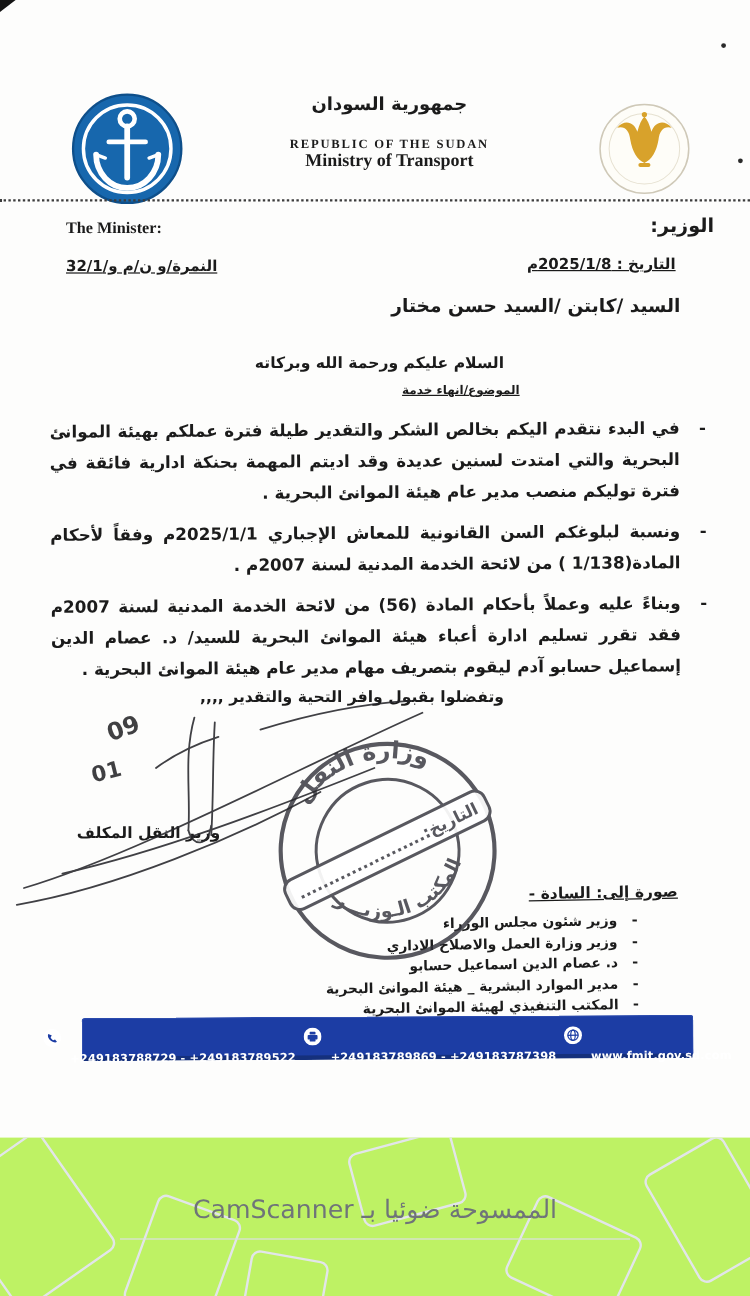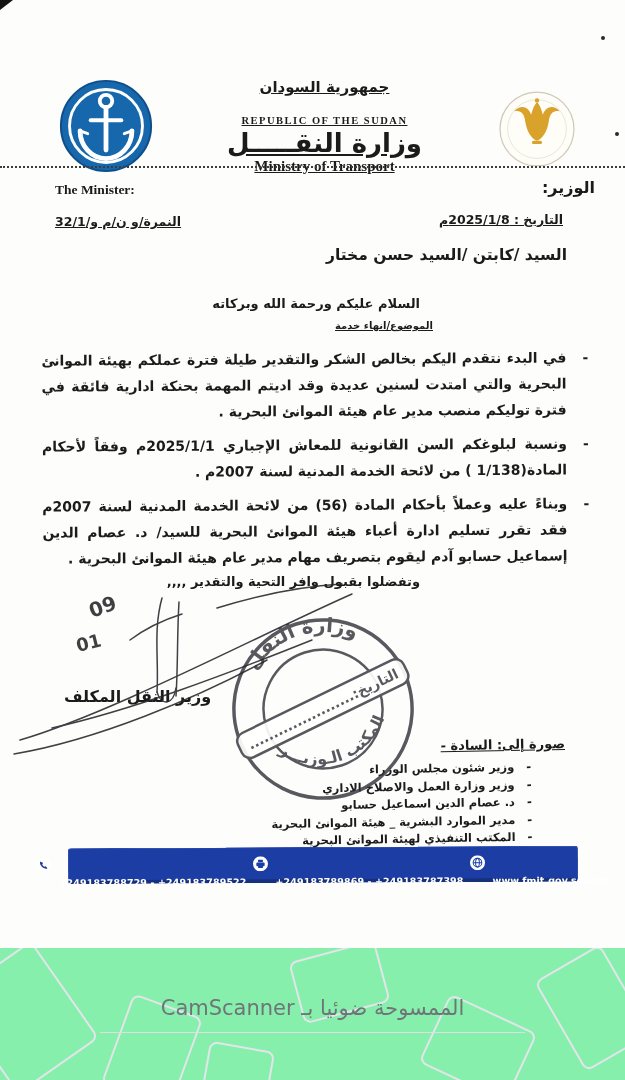--- a/index.html
+++ b/index.html
@@ -1,21 +1,21 @@
 <!DOCTYPE html>
 <html lang="ar"><head>
 <meta charset="utf-8">
 <style>
   html,body{margin:0;padding:0;background:#ffffff;}
   .stage{position:relative;width:625px;height:1080px;background:#fdfdfc;overflow:hidden;
          font-family:"DejaVu Sans",sans-serif;color:#1b1b1b;}
   .abs{position:absolute;}
   .rtl{direction:rtl;unicode-bidi:plaintext;}
   
-  .hdr{left:58px;top:76px;right:46px;display:flex;align-items:center;text-decoration:underline;}
+  .hdr{left:58px;top:76px;right:46px;display:flex;align-items:flex-start;}
   .hdr-center{flex:1;text-align:center;padding-top:2px;}
   .rep-ar{font-size:15px;font-weight:700;}
   .rep-en{font-size:10.5px;font-weight:700;letter-spacing:1.5px;font-family:"Liberation Serif",serif;margin-top:19px;}
   .min-ar{font-size:26px;font-weight:700;margin-top:2px;letter-spacing:1px;}
   .min-en{font-size:15px;font-weight:700;font-family:"Liberation Serif",serif;margin-top:0px;}
   .dotline{left:0;right:0;top:166px;border-top:2px dotted #3c3c3c;height:0;}
   
   .minister-en{left:55px;top:182px;font:700 13.5px "Liberation Serif",serif;}
   .minister-ar{right:30px;top:178px;font-size:16px;font-weight:700;}
   .refno{left:55px;top:214px;font-size:12.5px;font-weight:700;text-decoration:underline;}
@@ -24,37 +24,37 @@
   .addressee{right:58px;top:246px;font-size:15.5px;font-weight:700;}
   .greeting{right:205px;top:296px;font-size:13px;font-weight:700;}
   .subject{right:192px;top:320px;font-size:10px;font-weight:700;text-decoration:underline;}
   .bullets{left:42px;right:36px;top:346px;direction:rtl;transform:rotate(-0.35deg);}
   .bullet{display:flex;gap:10px;margin-bottom:8px;}
   .bullet .mark{width:12px;font-weight:700;font-size:14px;line-height:26px;flex:none;}
   .bullet .txt{flex:1;font-size:14px;font-weight:700;line-height:26px;text-align:justify;}
   .closing{right:205px;top:574px;font-size:13px;font-weight:700;}
   
   .sig-name{left:28px;top:652px;font-size:14.5px;font-weight:700;}
-  .sig-title{left:64px;top:687px;font-size:16px;font-weight:700;}
+  .sig-title{left:64px;top:687px;font-size:13px;font-weight:700;}
   .sigsvg{left:12px;top:578px;width:430px;height:180px;z-index:5;}
   .stamp{left:224px;top:610px;width:198px;height:198px;z-index:4;}
   
   .cc{right:60px;top:736px;direction:rtl;text-align:right;transform:rotate(-1deg);transform-origin:right top;z-index:3;}
   .cc-head{font-size:13px;font-weight:700;text-decoration:underline;margin-bottom:7px;}
   .cc-item{display:flex;gap:12px;margin-right:34px;line-height:17.5px;}
   .cc-item .mark{font-weight:700;font-size:12px;flex:none;}
   .cc-item .txt{font-size:11.5px;font-weight:700;}
   
   .bar{left:68px;top:847px;width:510px;height:36px;background:#1c3da4;border:1px solid #2a4aad;
        border-bottom:4px solid #15307c;border-radius:3px;display:flex;align-items:center;
        justify-content:center;gap:7px;transform:rotate(-0.3deg);white-space:nowrap;padding:0 4px;box-sizing:border-box;}
   .bar span.t{color:#fff;font:700 9.5px "DejaVu Sans",sans-serif;letter-spacing:0.1px;margin-top:36px;}
   .bar svg{flex:none;}
   
-  .strip{left:0;top:948px;width:625px;height:132px;background:#86efac;overflow:hidden;}
+  .strip{left:0;top:948px;width:625px;height:132px;background:#bef264;overflow:hidden;}
   .doodle{position:absolute;border:2px solid #e2e5e9;border-radius:8px;}
   .wm{position:absolute;left:0;right:0;top:48px;text-align:center;font-size:21px;color:#6f7479;
       direction:rtl;unicode-bidi:plaintext;}
   .wm-rule{position:absolute;left:100px;top:84px;width:425px;border-top:1px solid #dcdfe3;}
   
   .wedge{left:0;top:0;width:0;height:0;border-top:10px solid #141414;border-right:13px solid transparent;}
   .dot{width:4px;height:4px;background:#2a2a2a;border-radius:50%;}
 </style>
 </head>
 <body>
@@ -74,21 +74,20 @@
         <circle cx="50" cy="24" r="6.5" stroke-width="4"></circle>
         <line x1="50" y1="30.5" x2="50" y2="75" stroke-width="5"></line>
         <line x1="34" y1="44" x2="66" y2="44" stroke-width="4"></line>
         <path d="M 23,55 A 27,29 0 0 0 77,55" stroke-width="5"></path>
         <path d="M 23,55 l 8,3 M 77,55 l -8,3" stroke-width="3"></path>
       </g>
     </svg>
     <div class="hdr-center">
       <div class="rep-ar rtl">جمهورية السودان</div>
       <div class="rep-en">REPUBLIC OF THE SUDAN</div>
-      <div class="min-ar rtl">وزارة النقـــــل</div>
       <div class="min-en">Ministry of Transport</div>
     </div>
     <svg width="84" height="84" viewBox="0 0 100 100" style="margin-top:6px;">
       <circle cx="50" cy="50" r="44" fill="#fefdf8" stroke="#cfc9b8" stroke-width="1.5"></circle>
       <circle cx="50" cy="50" r="35" fill="none" stroke="#e6e1d1" stroke-width="1"></circle>
       <g fill="#d8a22b">
         <path d="M50,64 C43,61 38,53 36,41 C35,31 30,27 23,29 C31,20 40,24 43,33 C45,26 47,21 50,18 C53,21 55,26 57,33 C60,24 69,20 77,29 C70,27 65,31 64,41 C62,53 57,61 50,64 Z"></path>
         <circle cx="50" cy="16" r="2.6"></circle>
         <rect x="44" y="64" width="12" height="4" rx="2"></rect>
       </g>

